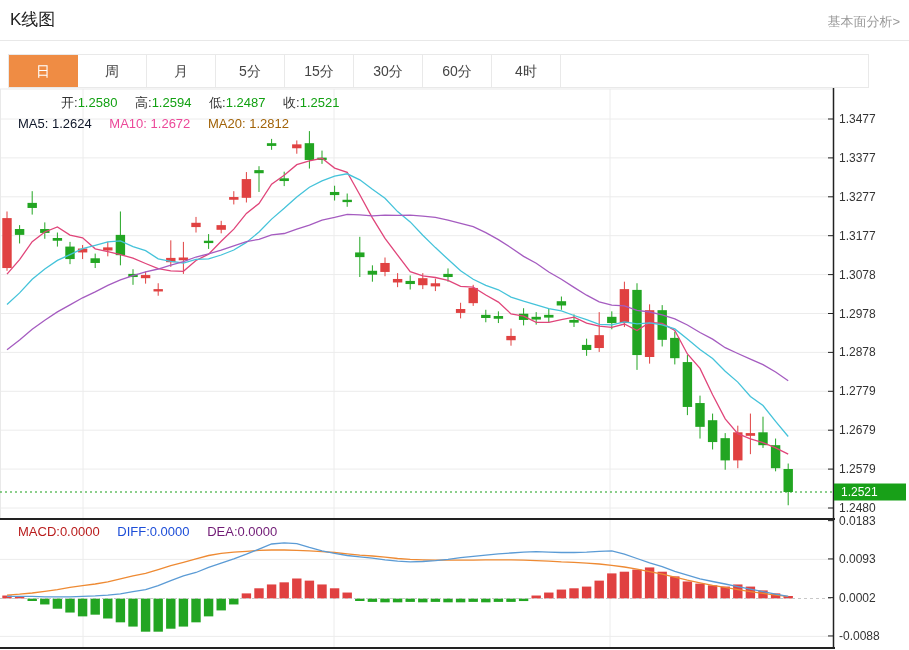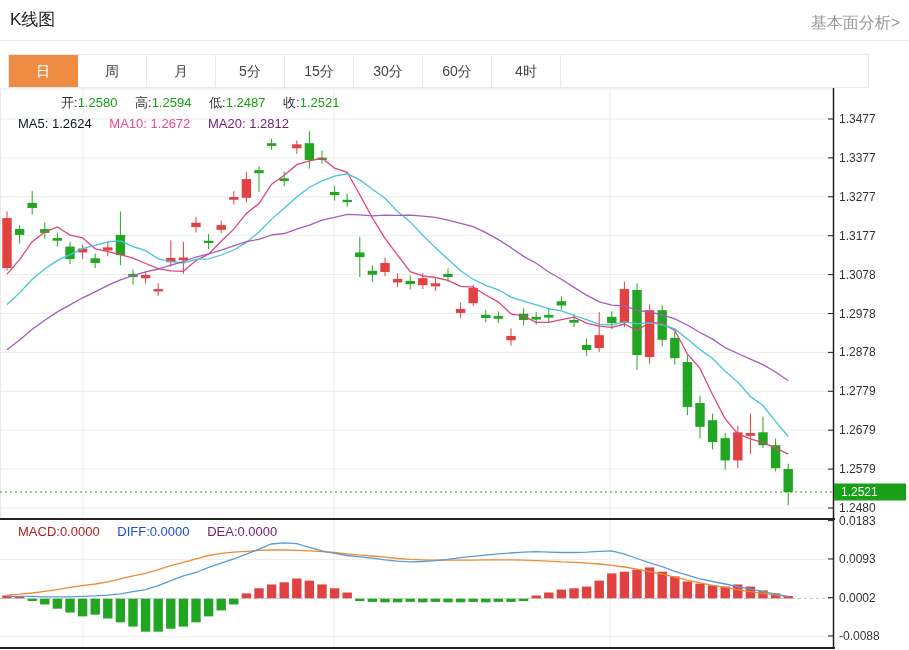--- a/index.html
+++ b/index.html
@@ -1,19 +1,19 @@
 <!DOCTYPE html>
 <html><head>
 <meta charset="utf-8">
 <style>
   html,body{margin:0;padding:0;background:#fff;}
   body{width:909px;height:650px;position:relative;overflow:hidden;
        font-family:"Liberation Sans","DejaVu Sans",sans-serif;}
   .page-title{position:absolute;left:10px;top:8px;font-size:17px;font-weight:normal;color:#222;}
-  .header-link{position:absolute;right:9px;top:13px;font-size:16px;color:#999;cursor:pointer;text-decoration:none;}
+  .header-link{position:absolute;right:9px;top:13px;font-size:13px;color:#999;cursor:pointer;text-decoration:none;}
   .header-divider{position:absolute;left:0;top:40px;width:909px;height:1px;background:#e8e8e8;}
   .tabbar{position:absolute;left:8px;top:54px;width:861px;height:34px;display:flex;
           border:1px solid #e9e9e9;box-sizing:border-box;background:#fff;}
   .tab{width:69px;height:100%;line-height:32px;text-align:center;font-size:14px;color:#444;
        border-right:1px solid #e9e9e9;cursor:pointer;box-sizing:border-box;}
   .tab.active{background:#ef8c44;color:#fff;border-right:1px solid #ef8c44;}
   .tab-filler{flex:1;}
   #chart-svg{position:absolute;left:0;top:0;}
   .legend-row{position:absolute;font-size:13px;white-space:nowrap;}
   .legend-item{margin-right:14px;}
@@ -327,20 +327,20 @@
 <div class="legend-row" style="left:18px;top:94px;margin-left:43px;">
   <span class="legend-item"><span class="ohlc-label">开:</span><span class="ohlc-value">1.2580</span></span>
   <span class="legend-item"><span class="ohlc-label">高:</span><span class="ohlc-value">1.2594</span></span>
   <span class="legend-item"><span class="ohlc-label">低:</span><span class="ohlc-value">1.2487</span></span>
   <span class="legend-item"><span class="ohlc-label">收:</span><span class="ohlc-value">1.2521</span></span>
 </div>
 
 <div class="legend-row" style="left:18px;top:116px;">
   <span class="ma-item" style="color: #0f172a;"><span>MA5:</span> <span>1.2624</span></span>
   <span class="ma-item" style="color: #ec4899;"><span>MA10:</span> <span>1.2672</span></span>
-  <span class="ma-item" style="color: #701a75;"><span>MA20:</span> <span>1.2812</span></span>
+  <span class="ma-item" style="color: #a16207;"><span>MA20:</span> <span>1.2812</span></span>
 </div>
 
 <div class="legend-row" style="left:18px;top:524px;">
   <span class="macd-item" style="color: #b91c1c;"><span>MACD:</span><span>0.0000</span></span>
   <span class="macd-item" style="color: #1d4ed8;"><span>DIFF:</span><span>0.0000</span></span>
   <span class="macd-item" style="color: #701a75;"><span>DEA:</span><span>0.0000</span></span>
 </div>
 
 </body></html>

